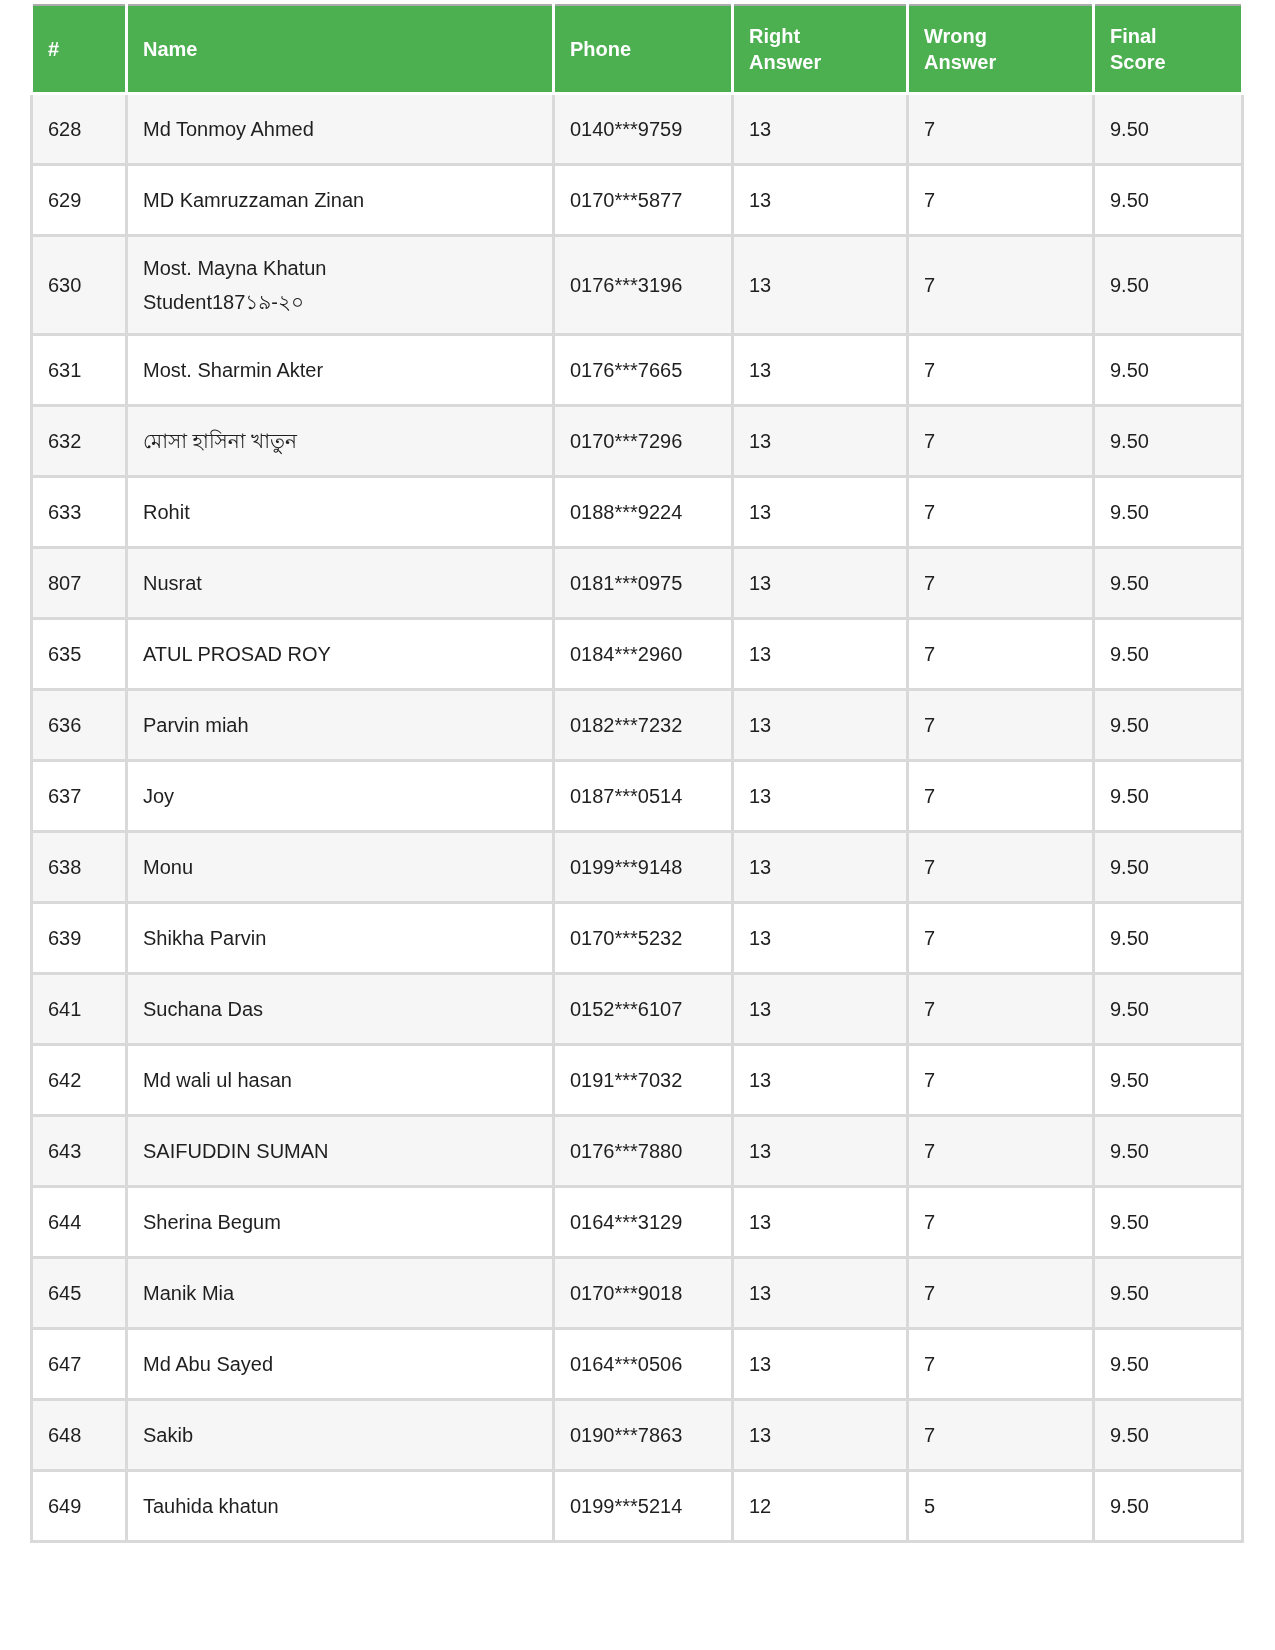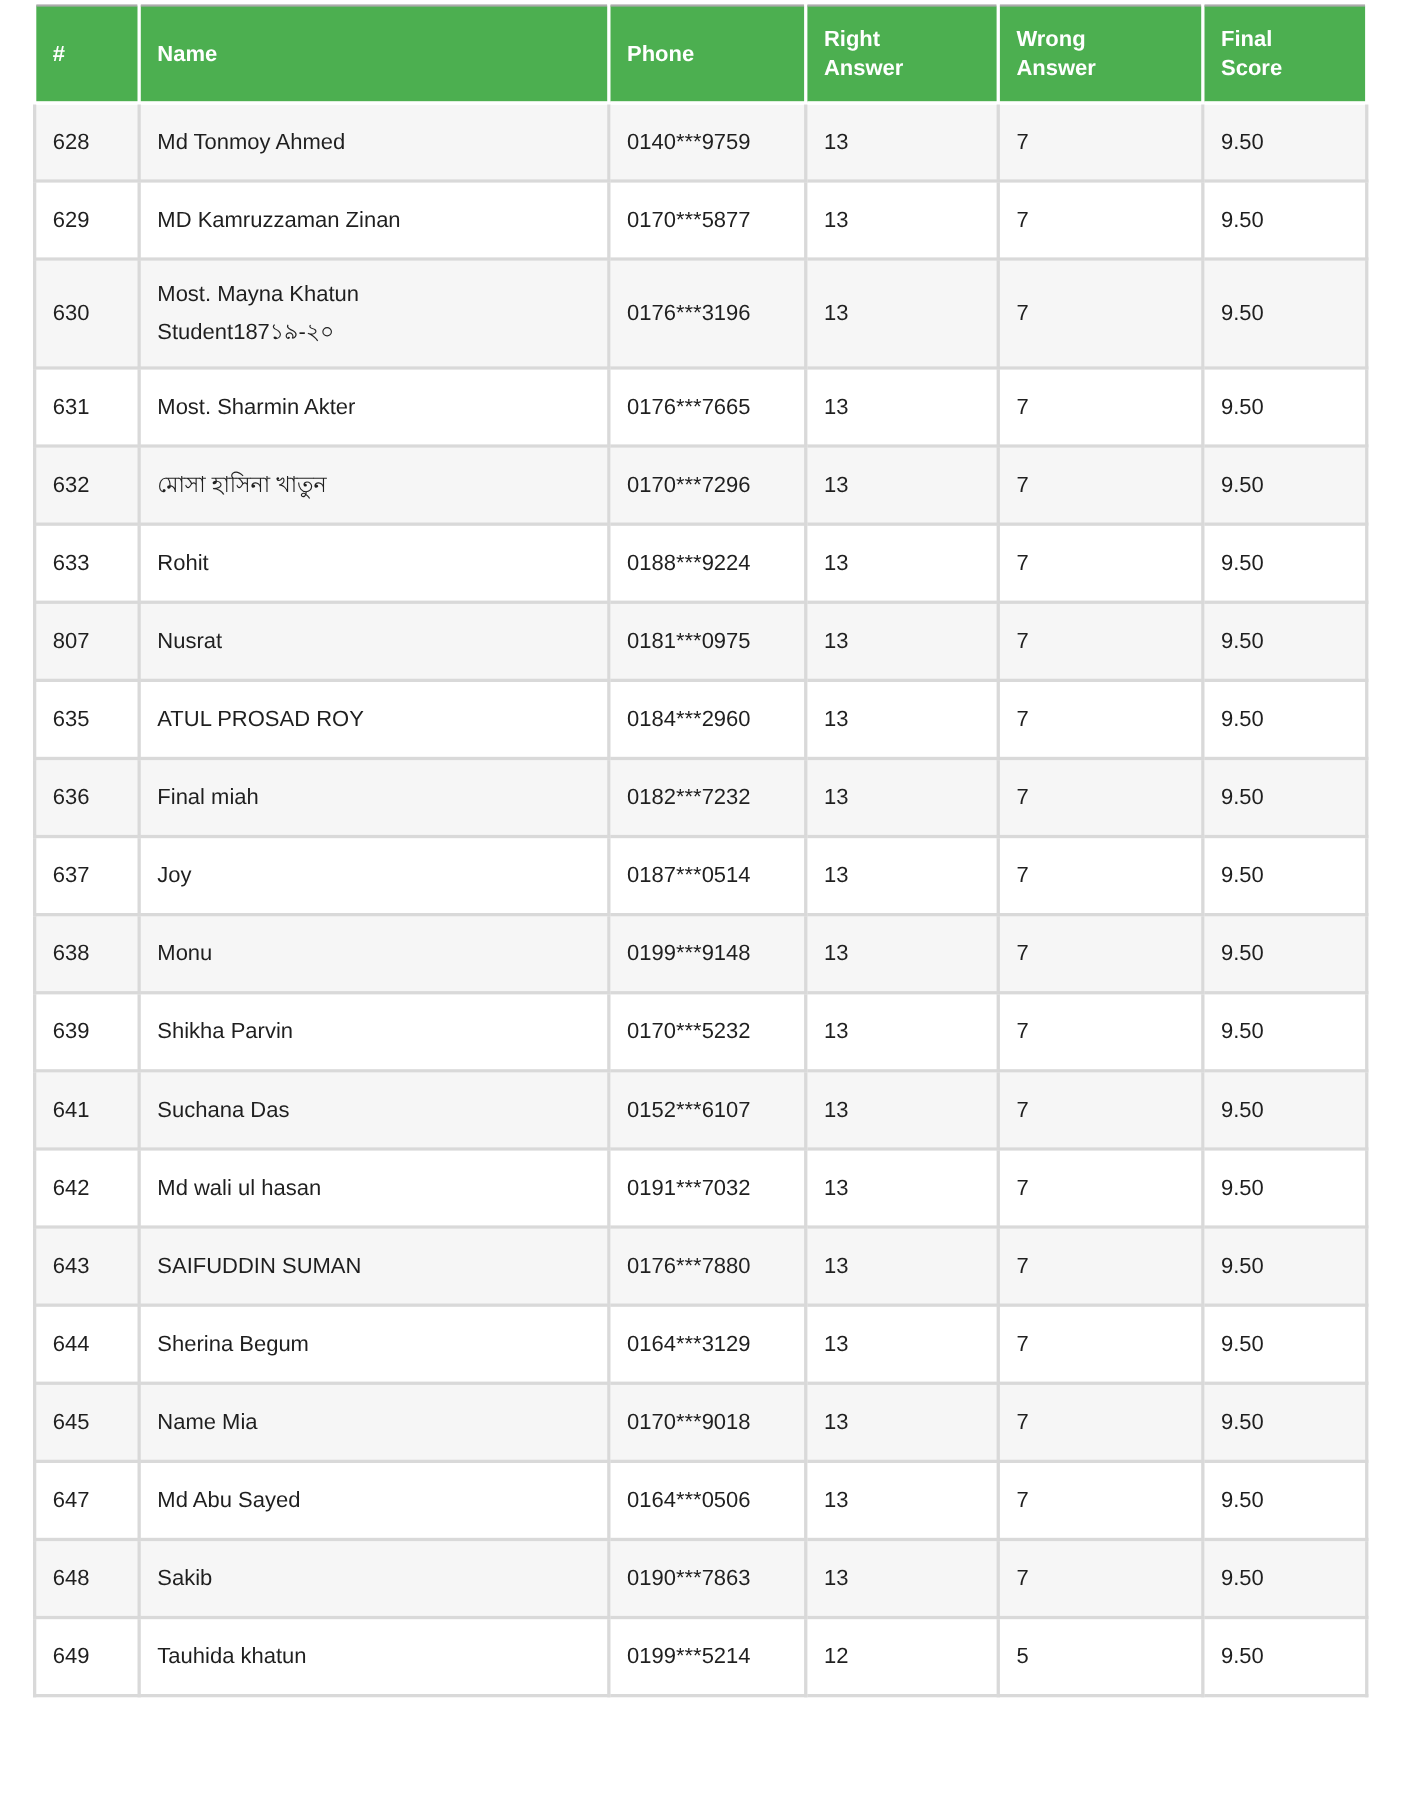--- a/index.html
+++ b/index.html
@@ -149,21 +149,21 @@
     <td>635</td>
     <td class="name-cell">ATUL PROSAD ROY</td>
     <td>0184***2960</td>
     <td>13</td>
     <td>7</td>
     <td>9.50</td>
   </tr>
 
   <tr>
     <td>636</td>
-    <td class="name-cell">Final miah</td>
+    <td class="name-cell">Parvin miah</td>
     <td>0182***7232</td>
     <td>13</td>
     <td>7</td>
     <td>9.50</td>
   </tr>
 
   <tr>
     <td>637</td>
     <td class="name-cell">Joy</td>
     <td>0187***0514</td>
@@ -222,21 +222,21 @@
     <td>644</td>
     <td class="name-cell">Sherina Begum</td>
     <td>0164***3129</td>
     <td>13</td>
     <td>7</td>
     <td>9.50</td>
   </tr>
 
   <tr>
     <td>645</td>
-    <td class="name-cell">Name Mia</td>
+    <td class="name-cell">Manik Mia</td>
     <td>0170***9018</td>
     <td>13</td>
     <td>7</td>
     <td>9.50</td>
   </tr>
 
 
   <tr>
     <td>647</td>
     <td class="name-cell">Md Abu Sayed</td>

